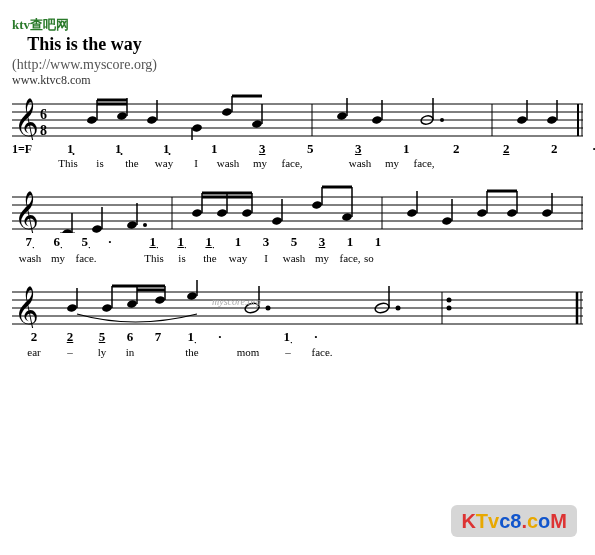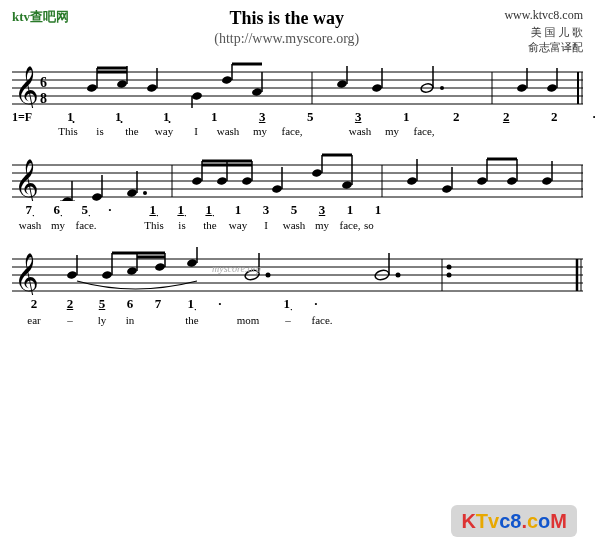--- a/index.html
+++ b/index.html
@@ -17,21 +17,22 @@
       height: 555px;
       position: relative;
       background: #fff;
     }
 
     
     .header {
       display: flex;
       justify-content: space-between;
       align-items: flex-start;
-      padding: 8px 12px 0 12px;
+      padding: 16px 12px 0 12px;
+      flex-direction: column;
     }
 
     .ktv-logo {
       color: #2a7a2a;
       font-size: 13px;
       font-weight: bold;
     }
 
     .title-center {
       text-align: center;
@@ -44,21 +45,21 @@
       font-family: 'Times New Roman', Times, serif;
     }
 
     .subtitle {
       font-size: 14px;
       color: #555;
       margin-top: 2px;
     }
 
     .header-right {
-      text-align: right;
+      text-align: left;
       font-size: 12px;
       color: #333;
     }
 
     .website {
       color: #333;
       font-size: 12px;
     }
 
     .credit {
@@ -74,24 +75,20 @@
 <div class="page">
 
   <div class="header">
     <div class="ktv-logo">ktv查吧网</div>
     <div class="title-center">
       <div class="main-title">This is the way</div>
       <div class="subtitle">(http://www.myscore.org)</div>
     </div>
     <div class="header-right">
       <div class="website">www.ktvc8.com</div>
-      <div class="credit">
-        <div>美 国 儿 歌</div>
-        <div>俞志富译配</div>
-      </div>
     </div>
   </div>
 
   <div style="margin: 4px 12px 0 12px;">
     <svg width="571" height="48" style="display:block;">
 
       <line x1="0" y1="12" x2="571" y2="12" stroke="#000" stroke-width="1"></line>
       <line x1="0" y1="20" x2="571" y2="20" stroke="#000" stroke-width="1"></line>
       <line x1="0" y1="28" x2="571" y2="28" stroke="#000" stroke-width="1"></line>
       <line x1="0" y1="36" x2="571" y2="36" stroke="#000" stroke-width="1"></line>

